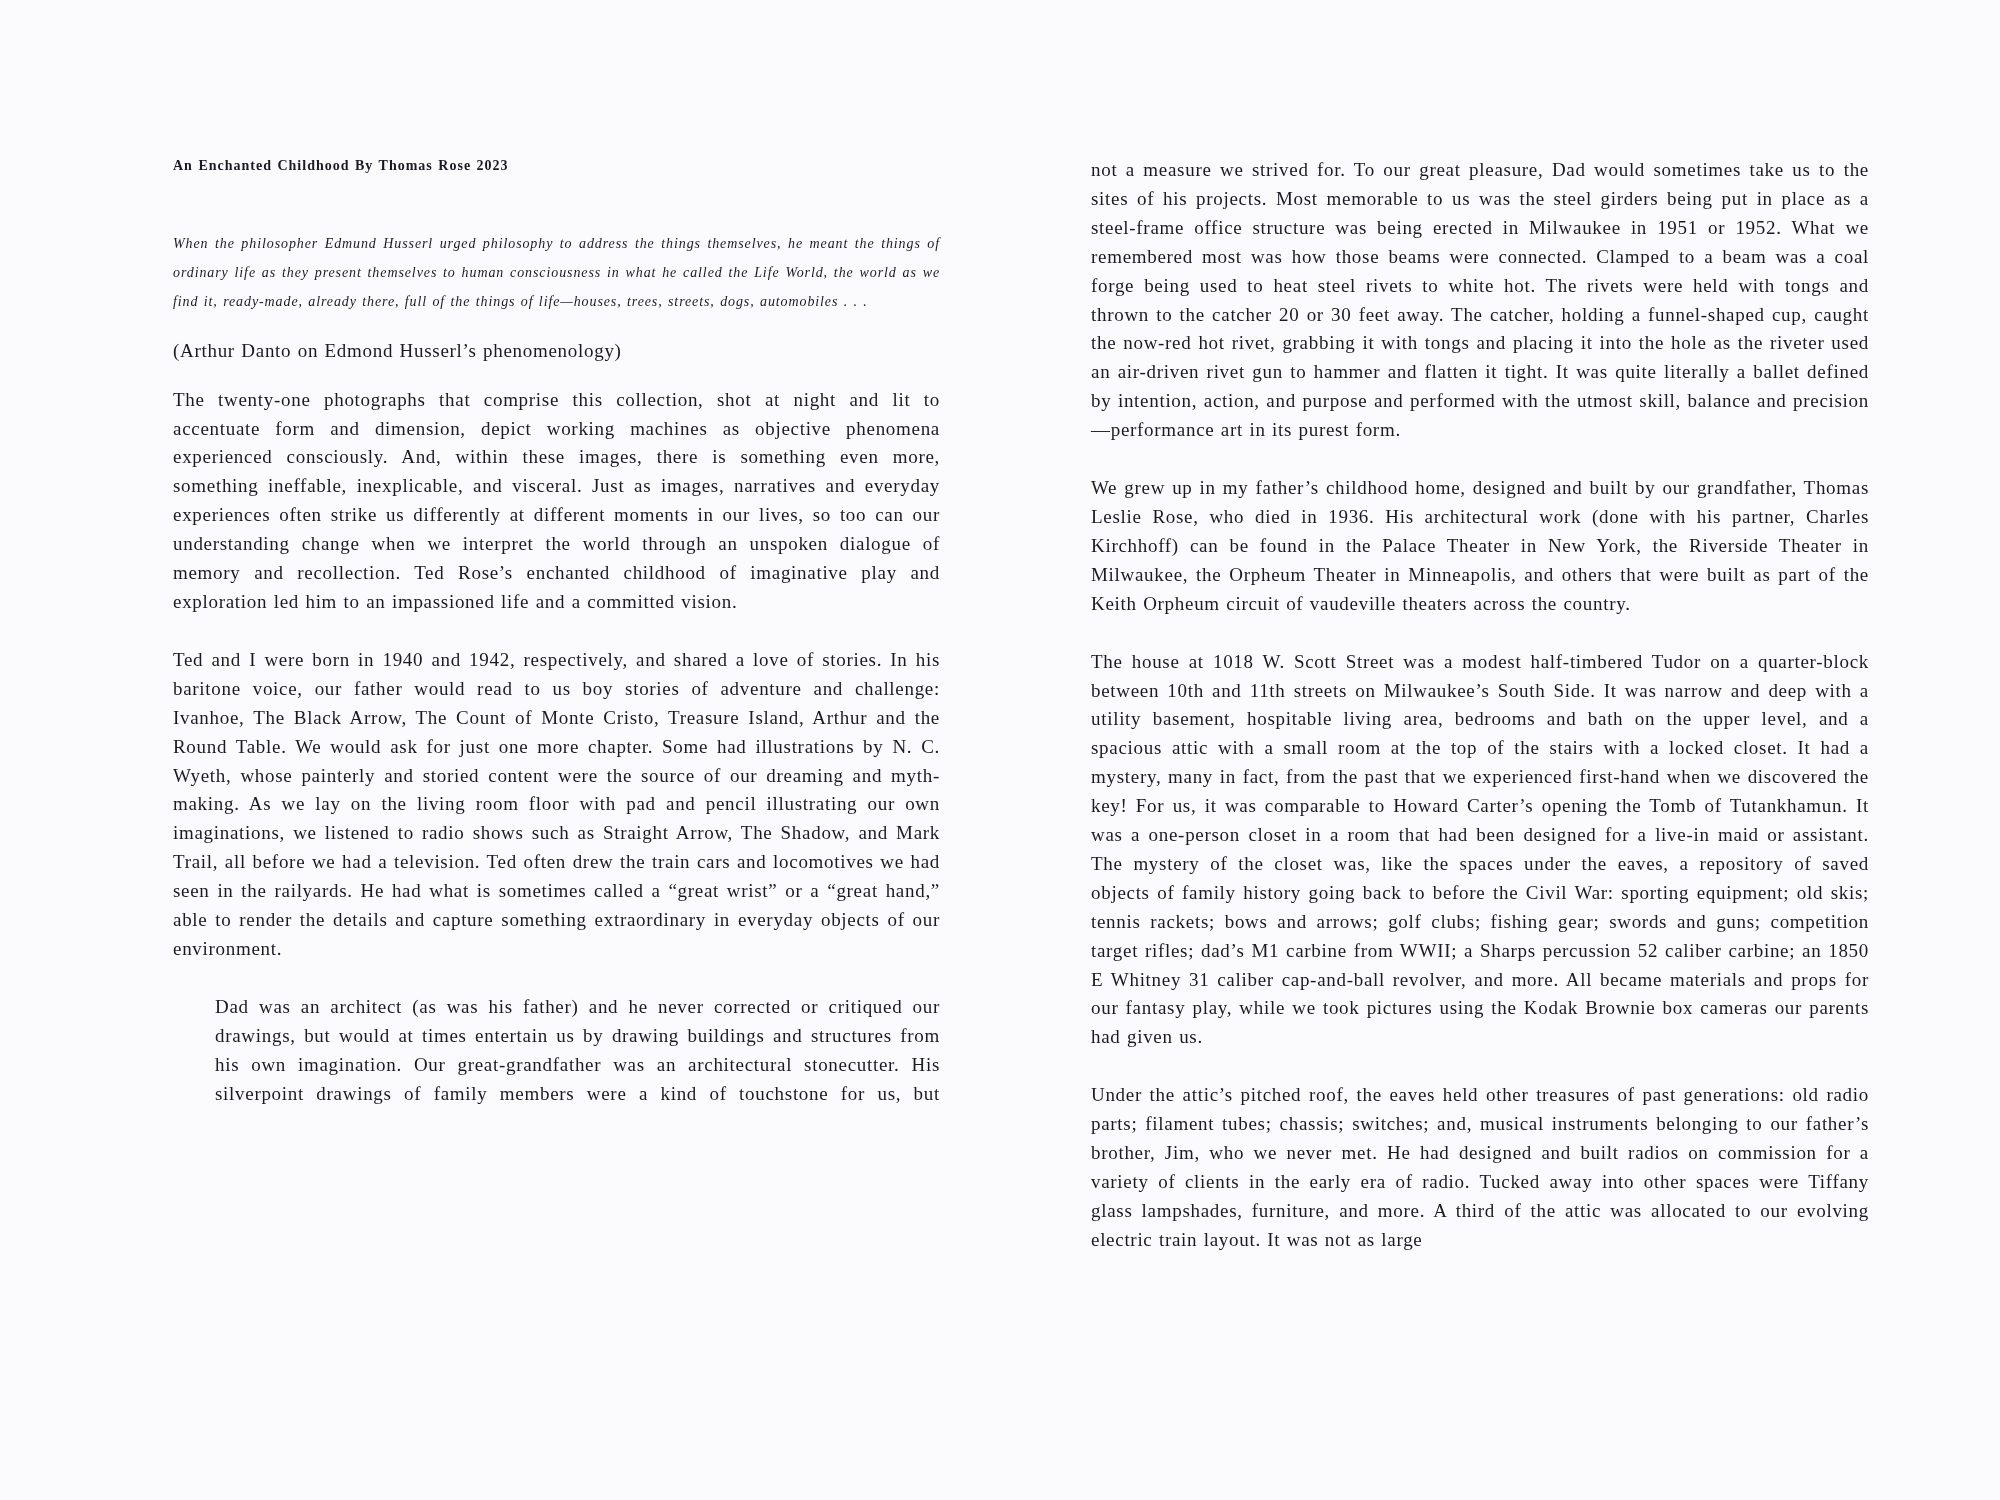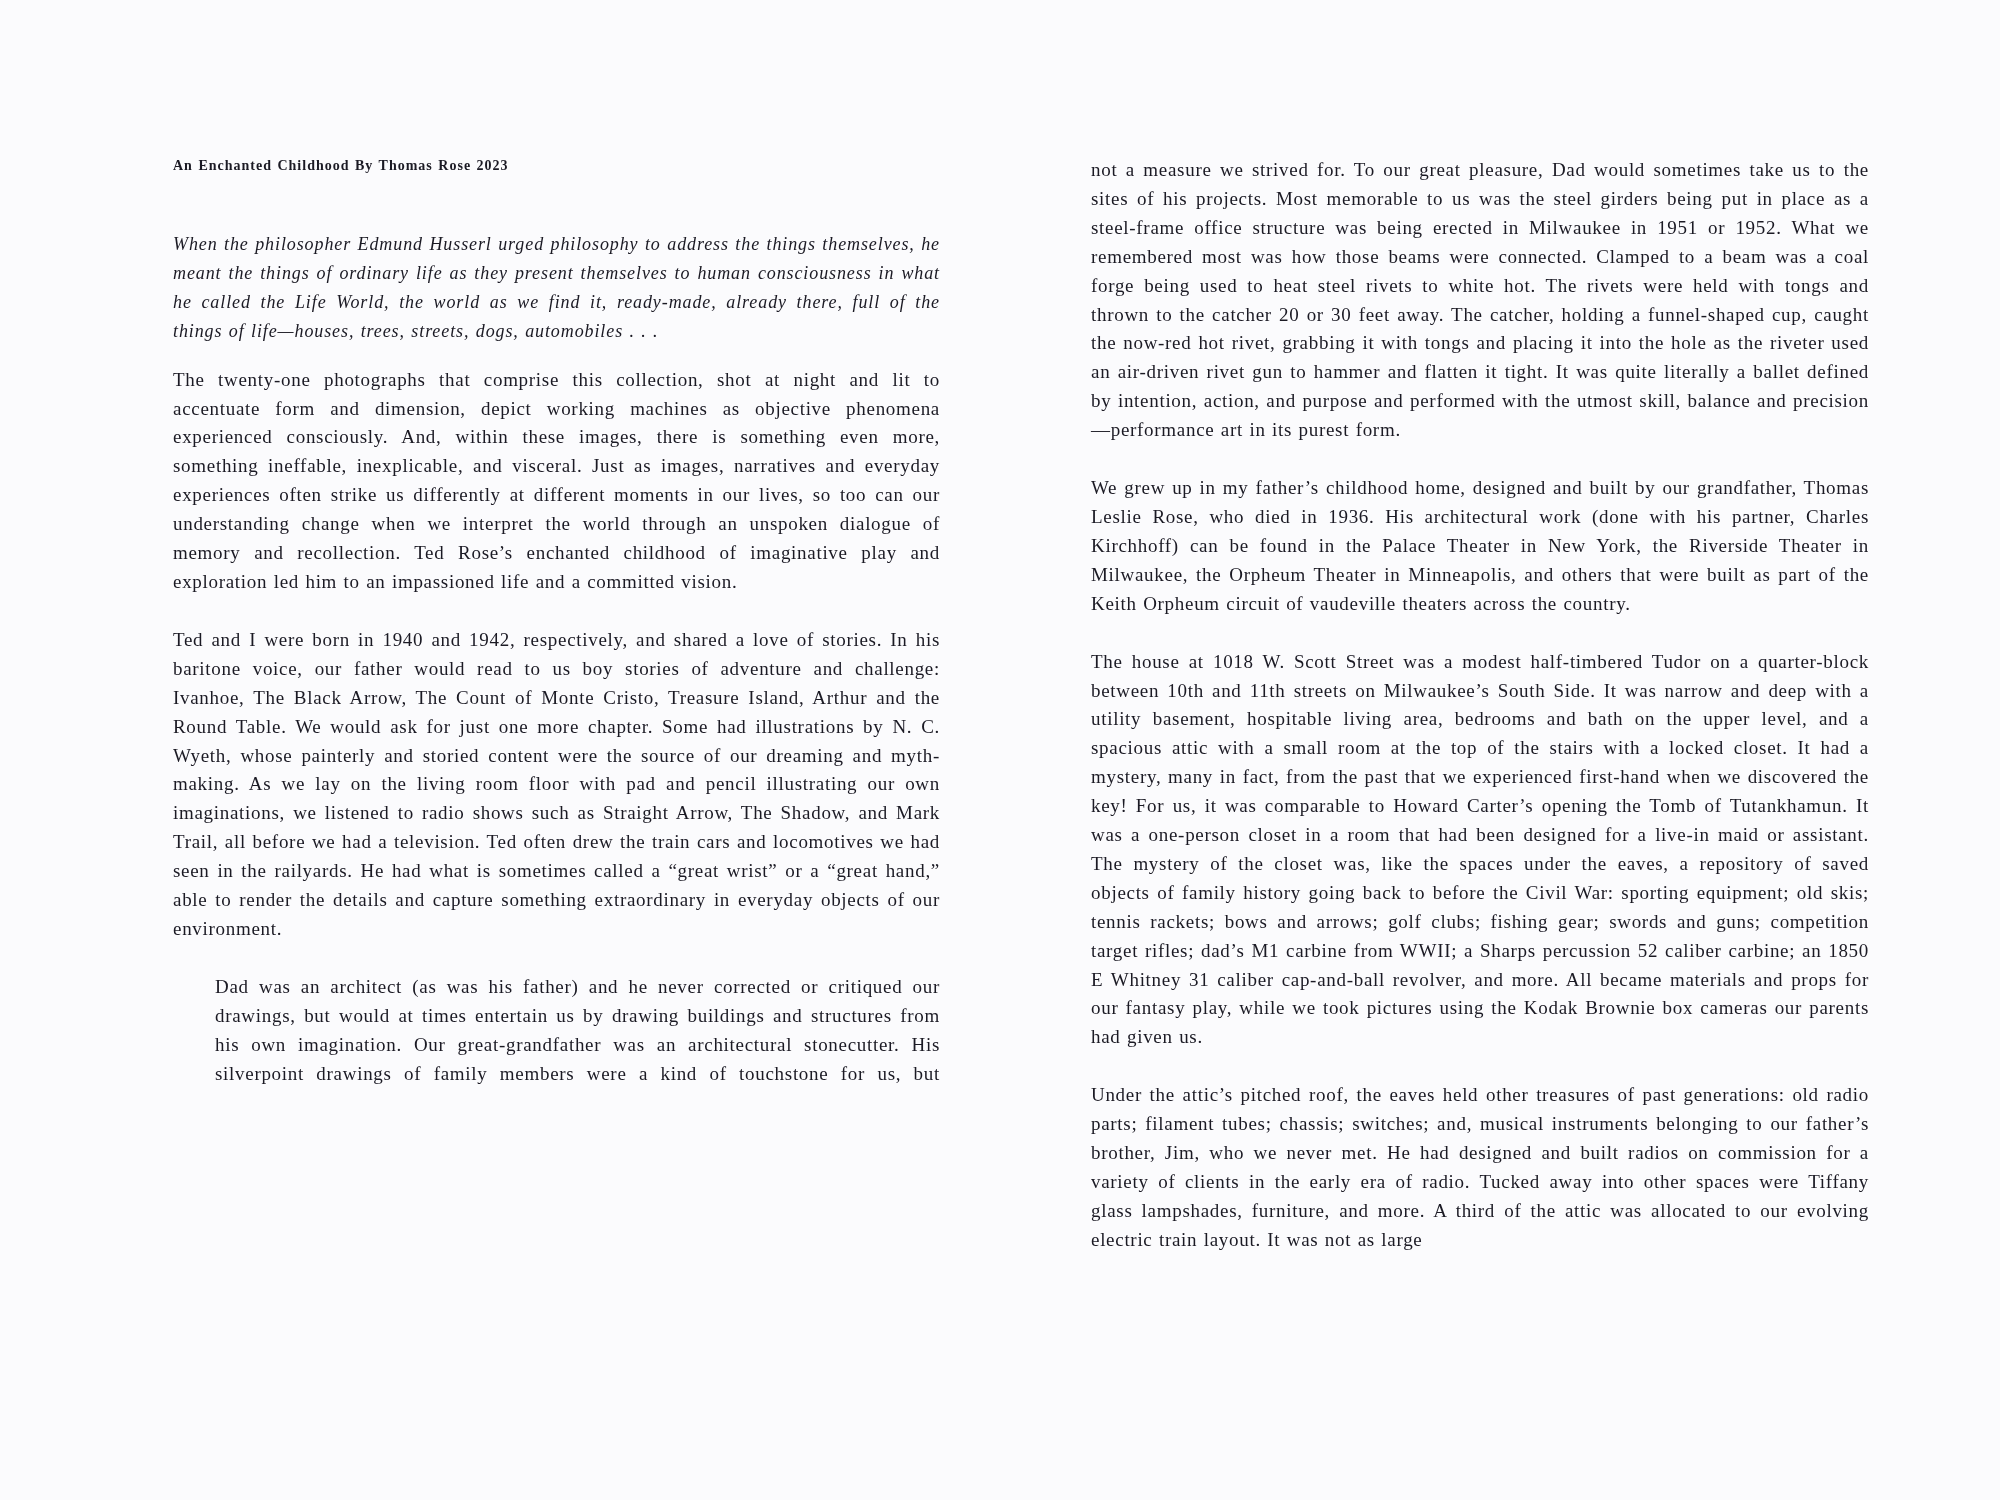--- a/index.html
+++ b/index.html
@@ -35,41 +35,42 @@
     }
     .title {
       font-weight: bold;
       font-size: 14px;
       letter-spacing: 1px;
       margin: 0 0 50px 0;
       line-height: 28px;
     }
     .epigraph {
       font-style: italic;
-      font-size: 18px;
+      font-size: 14px;
       letter-spacing: 0.9px;
       margin: 0 0 20px 0;
     }
     p {
       margin: 0 0 29px 0;
     }
     p.last-line-justified {
       text-align-last: justify;
       margin-left: 42px;
     }
     .attribution {
       margin-bottom: 20px;
     }
   </style>
 </head>
 <body>
 
 <div class="column col-left">
   <h1 class="title">An Enchanted Childhood By Thomas Rose 2023</h1>
   <p class="epigraph">When the philosopher Edmund Husserl urged philosophy to address the things themselves, he meant the things of ordinary life as they present themselves to human consciousness in what he called the Life World, the world as we find it, ready-made, already there, full of the things of life—houses, trees, streets, dogs, automobiles . . .</p>
+  <p class="attribution">(Arthur Danto on Edmond Husserl’s phenomenology)</p>
   <p>The twenty-one photographs that comprise this collection, shot at night and lit to accentuate form and dimension, depict working machines as objective phenomena experienced consciously. And, within these images, there is something even more, something ineffable, inexplicable, and visceral. Just as images, narratives and everyday experiences often strike us differently at different moments in our lives, so too can our understanding change when we interpret the world through an unspoken dialogue of memory and recollection. Ted Rose’s enchanted childhood of imaginative play and exploration led him to an impassioned life and a committed vision.</p>
   <p>Ted and I were born in 1940 and 1942, respectively, and shared a love of stories. In his baritone voice, our father would read to us boy stories of adventure and challenge: Ivanhoe, The Black Arrow, The Count of Monte Cristo, Treasure Island, Arthur and the Round Table. We would ask for just one more chapter. Some had illustrations by N. C. Wyeth, whose painterly and storied content were the source of our dreaming and myth-making. As we lay on the living room floor with pad and pencil illustrating our own imaginations, we listened to radio shows such as Straight Arrow, The Shadow, and Mark Trail, all before we had a television. Ted often drew the train cars and locomotives we had seen in the railyards. He had what is sometimes called a “great wrist” or a “great hand,” able to render the details and capture something extraordinary in everyday objects of our environment.</p>
   <p class="last-line-justified">Dad was an architect (as was his father) and he never corrected or critiqued our drawings, but would at times entertain us by drawing buildings and structures from his own imagination. Our great-grandfather was an architectural stonecutter. His silverpoint drawings of family members were a kind of touchstone for us, but</p>
 </div>
 
 <div class="column col-right">
   <p>not a measure we strived for. To our great pleasure, Dad would sometimes take us to the sites of his projects. Most memorable to us was the steel girders being put in place as a steel-frame office structure was being erected in Milwaukee in 1951 or 1952. What we remembered most was how those beams were connected. Clamped to a beam was a coal forge being used to heat steel rivets to white hot. The rivets were held with tongs and thrown to the catcher 20 or 30 feet away. The catcher, holding a funnel-shaped cup, caught the now-red hot rivet, grabbing it with tongs and placing it into the hole as the riveter used an air-driven rivet gun to hammer and flatten it tight. It was quite literally a ballet defined by intention, action, and purpose and performed with the utmost skill, balance and precision—performance art in its purest form.</p>
   <p>We grew up in my father’s childhood home, designed and built by our grandfather, Thomas Leslie Rose, who died in 1936. His architectural work (done with his partner, Charles Kirchhoff) can be found in the Palace Theater in New York, the Riverside Theater in Milwaukee, the Orpheum Theater in Minneapolis, and others that were built as part of the Keith Orpheum circuit of vaudeville theaters across the country.</p>
   <p>The house at 1018 W. Scott Street was a modest half-timbered Tudor on a quarter-block between 10th and 11th streets on Milwaukee’s South Side. It was narrow and deep with a utility basement, hospitable living area, bedrooms and bath on the upper level, and a spacious attic with a small room at the top of the stairs with a locked closet. It had a mystery, many in fact, from the past that we experienced first-hand when we discovered the key! For us, it was comparable to Howard Carter’s opening the Tomb of Tutankhamun. It was a one-person closet in a room that had been designed for a live-in maid or assistant. The mystery of the closet was, like the spaces under the eaves, a repository of saved objects of family history going back to before the Civil War: sporting equipment; old skis; tennis rackets; bows and arrows; golf clubs; fishing gear; swords and guns; competition target rifles; dad’s M1 carbine from WWII; a Sharps percussion 52 caliber carbine; an 1850 E Whitney 31 caliber cap-and-ball revolver, and more. All became materials and props for our fantasy play, while we took pictures using the Kodak Brownie box cameras our parents had given us.</p>
   <p>Under the attic’s pitched roof, the eaves held other treasures of past generations: old radio parts; filament tubes; chassis; switches; and, musical instruments belonging to our father’s brother, Jim, who we never met. He had designed and built radios on commission for a variety of clients in the early era of radio. Tucked away into other spaces were Tiffany glass lampshades, furniture, and more. A third of the attic was allocated to our evolving electric train layout. It was not as large</p>

